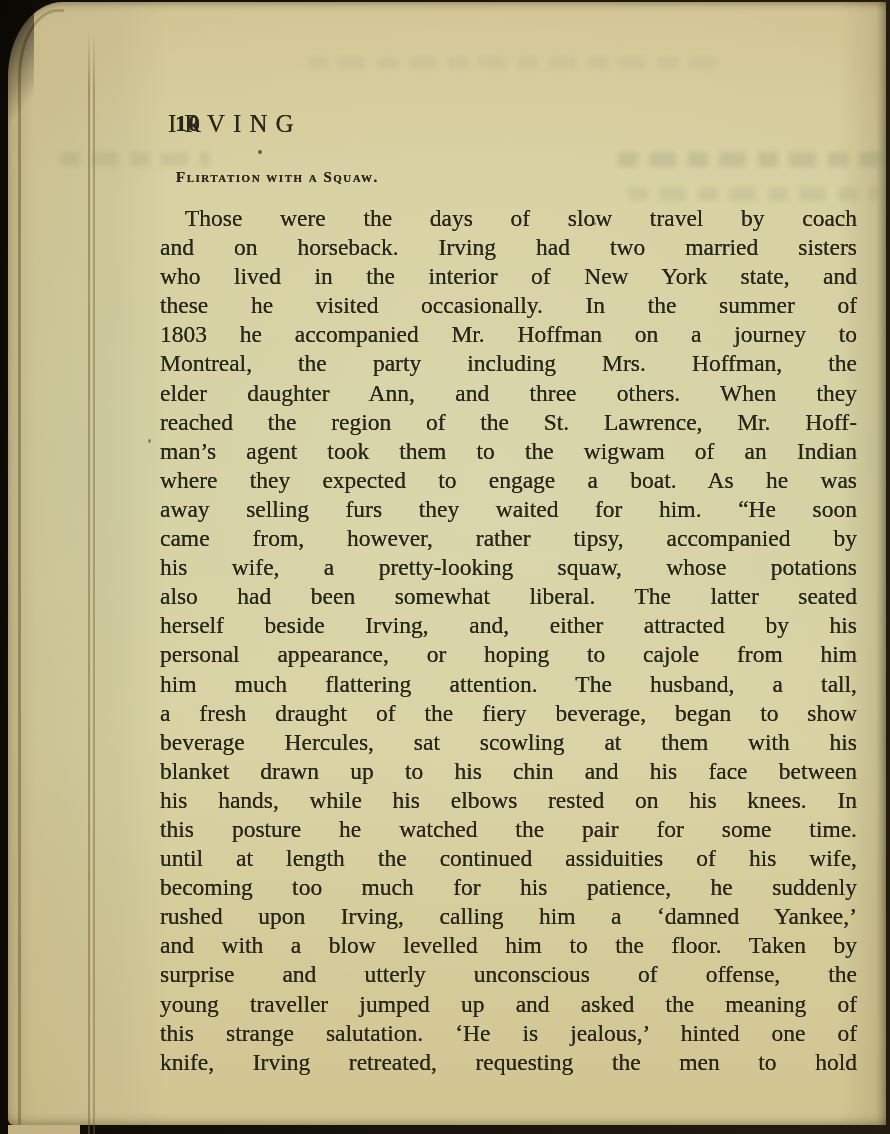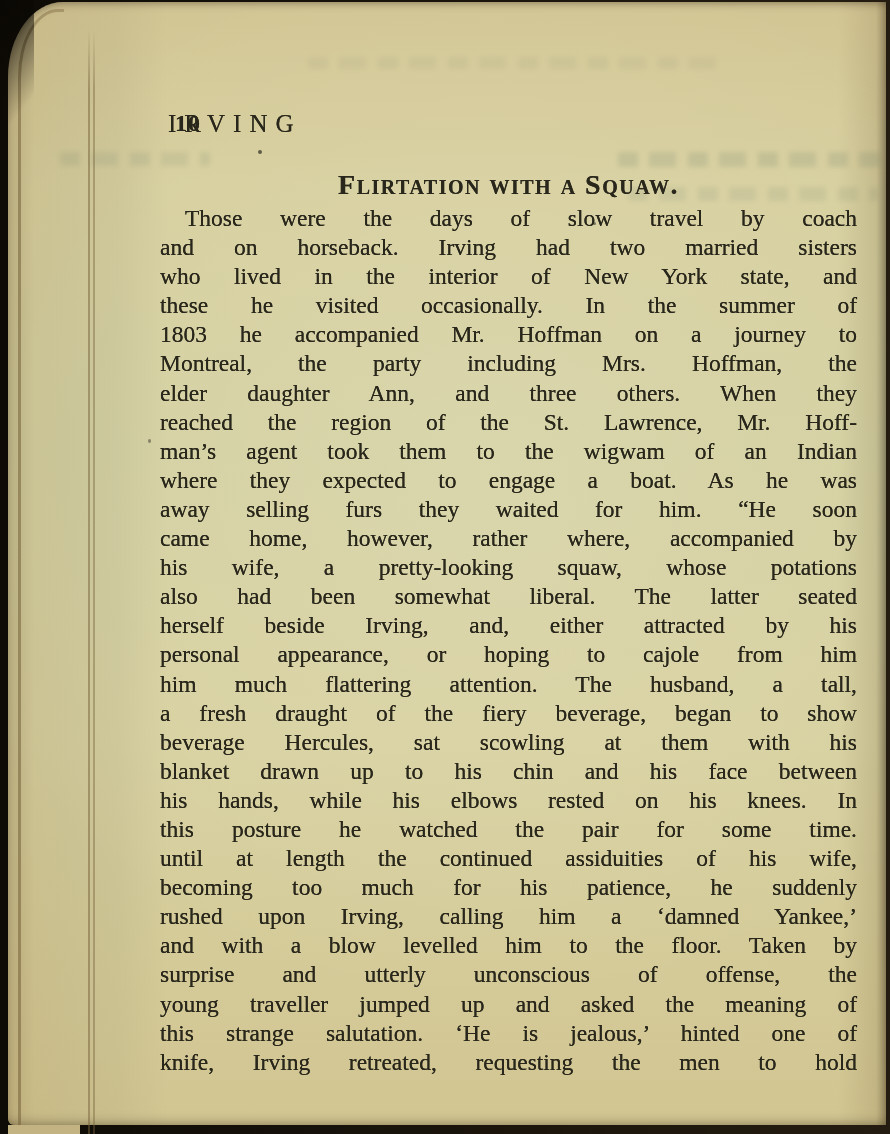--- a/index.html
+++ b/index.html
@@ -84,22 +84,22 @@
     position: absolute; left: 15px; top: 0;
     font-size: 24px; font-weight: bold; letter-spacing: 1px;
     text-shadow: 0 0 0.5px rgba(41,39,27,0.9);
   }
   .running-head {
     position: absolute; left: 0; width: 100%; top: 0; 
     font-size: 25px; letter-spacing: 8px; text-indent: 8px;
     text-shadow: 0 0 0.6px rgba(41,39,27,0.85);
   }
   .section-title {
-    position: absolute; top: 167px; left: 0; width: 100%; text-align: center;
-    font-variant: small-caps; font-weight: bold; font-size: 28px; letter-spacing: 1.5px;
+    position: absolute; top: 167px; left: 16px; width: 100%; text-align: left;
+    font-variant: small-caps; font-weight: bold; font-size: 15px; letter-spacing: 1.5px;
     text-shadow: 0 0 0.5px rgba(41,39,27,0.85);
   }
   .body-text { position: absolute; top: 202px; left: 0; width: 100%; }
   .line {
     font-size: 23.5px; line-height: 29.1px; height: 29.1px;
     text-align: justify; text-align-last: justify; white-space: nowrap;
     text-shadow: 0 0 0.55px rgba(41,39,27,0.95);
   }
   .line.indent { text-indent: 25px; }
 </style>
@@ -128,21 +128,21 @@
           <div class="line">and on horseback. Irving had two married sisters</div>
           <div class="line">who lived in the interior of New York state, and</div>
           <div class="line">these he visited occasionally. In the summer of</div>
           <div class="line">1803 he accompanied Mr. Hoffman on a journey to</div>
           <div class="line">Montreal, the party including Mrs. Hoffman, the</div>
           <div class="line">elder daughter Ann, and three others. When they</div>
           <div class="line">reached the region of the St. Lawrence, Mr. Hoff-</div>
           <div class="line">man’s agent took them to the wigwam of an Indian</div>
           <div class="line">where they expected to engage a boat. As he was</div>
           <div class="line">away selling furs they waited for him. “He soon</div>
-          <div class="line">came home, however, rather where, accompanied by</div>
+          <div class="line">came from, however, rather tipsy, accompanied by</div>
           <div class="line">his wife, a pretty-looking squaw, whose potations</div>
           <div class="line">also had been somewhat liberal. The latter seated</div>
           <div class="line">herself beside Irving, and, either attracted by his</div>
           <div class="line">personal appearance, or hoping to cajole from him</div>
           <div class="line">him much flattering attention. The husband, a tall,</div>
           <div class="line">a fresh draught of the fiery beverage, began to show</div>
           <div class="line">beverage Hercules, sat scowling at them with his</div>
           <div class="line">blanket drawn up to his chin and his face between</div>
           <div class="line">his hands, while his elbows rested on his knees. In</div>
           <div class="line">this posture he watched the pair for some time.</div>

